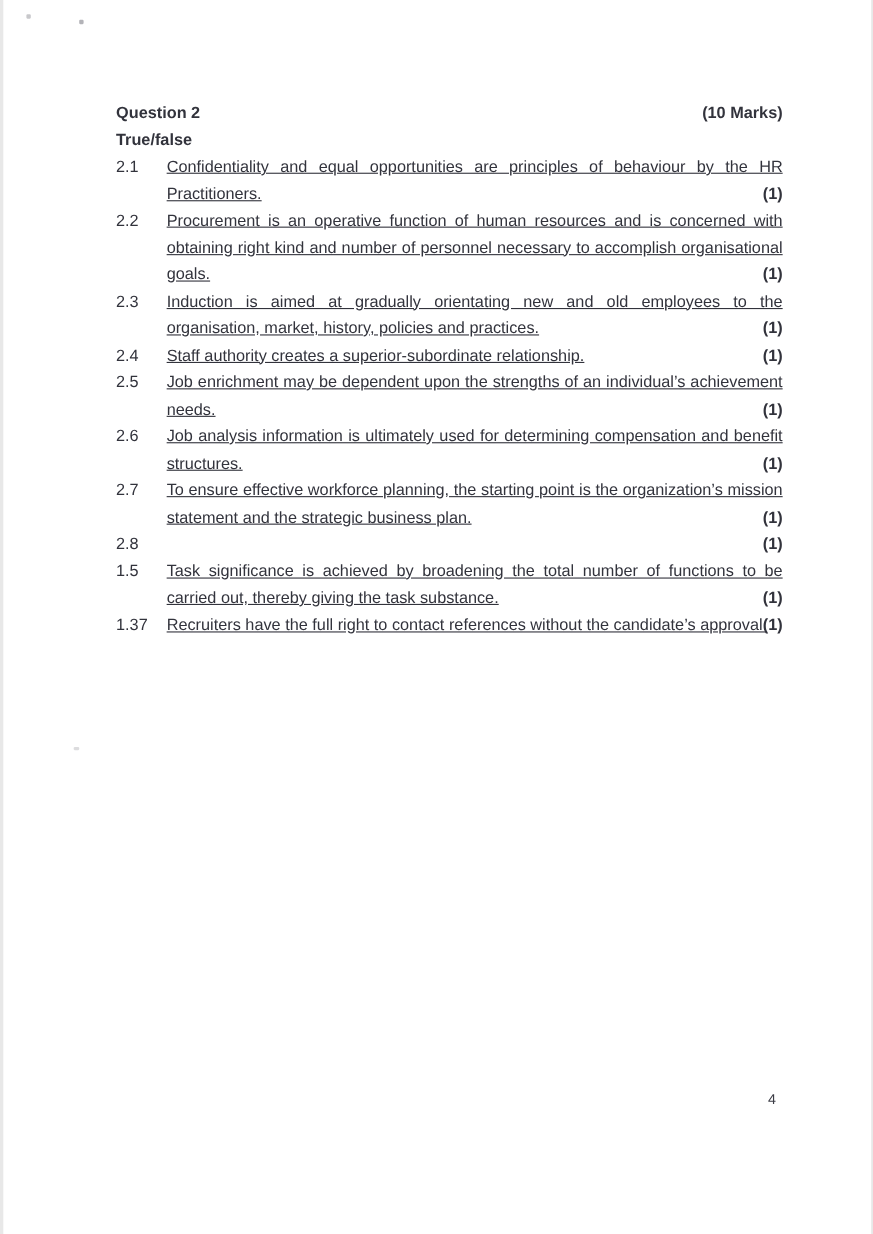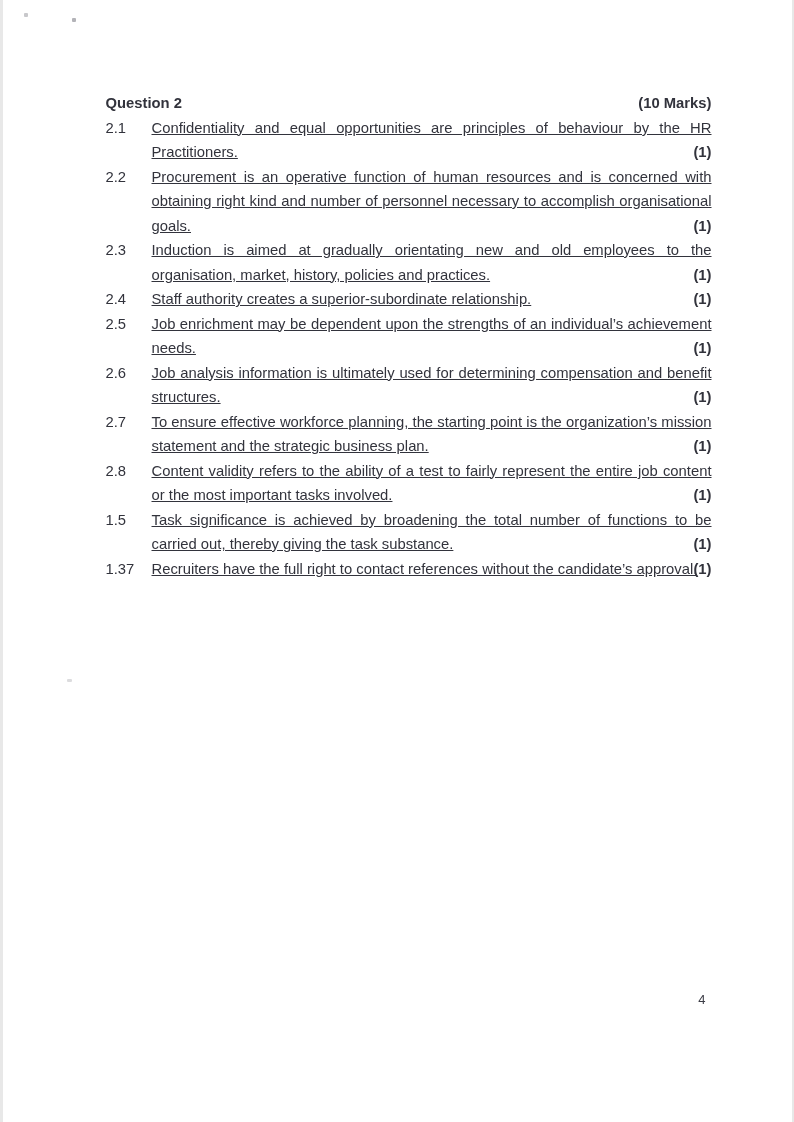--- a/index.html
+++ b/index.html
@@ -79,20 +79,21 @@
   <div class="speck speck-2"></div>
   <div class="speck speck-3"></div>
 
   <div class="content">
 
     <div class="header-row">
       <span>Question 2</span>
       <span>(10 Marks)</span>
     </div>
 
+    <div class="subtitle">True/false</div>
 
     <div class="item">
       <div class="item-number">2.1</div>
       <div class="item-body">
         <span class="item-text">Confidentiality and equal opportunities are principles of behaviour by the HR Practitioners.</span>
         <span class="item-marks">(1)</span>
       </div>
     </div>
 
     <div class="item">
@@ -139,21 +140,20 @@
       <div class="item-number">2.7</div>
       <div class="item-body">
         <span class="item-text">To ensure effective workforce planning, the starting point is the organization’s mission statement and the strategic business plan.</span>
         <span class="item-marks">(1)</span>
       </div>
     </div>
 
     <div class="item">
       <div class="item-number">2.8</div>
       <div class="item-body">
-        <span class="item-text">Content validity refers to the ability of a test to fairly represent the entire job content or the most important tasks involved.</span>
         <span class="item-marks">(1)</span>
       </div>
     </div>
 
     <div class="item">
       <div class="item-number">1.5</div>
       <div class="item-body">
         <span class="item-text">Task significance is achieved by broadening the total number of functions to be carried out, thereby giving the task substance.</span>
         <span class="item-marks">(1)</span>
       </div>

